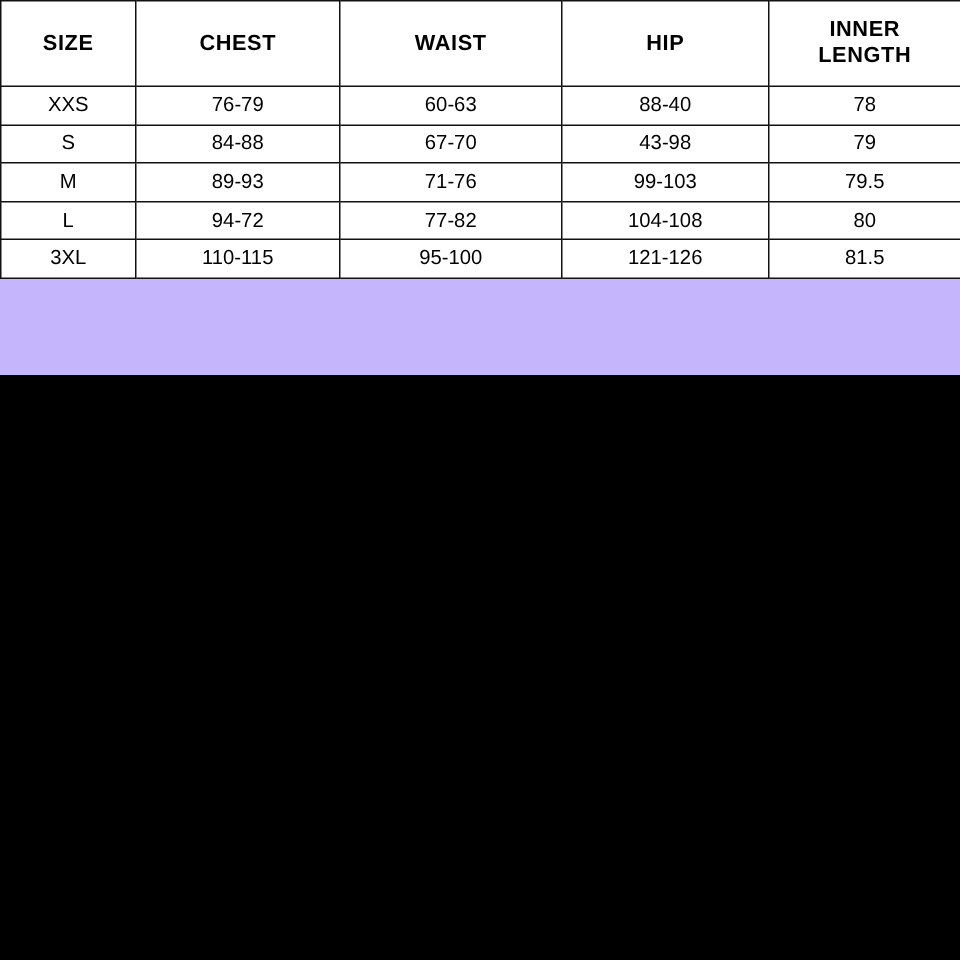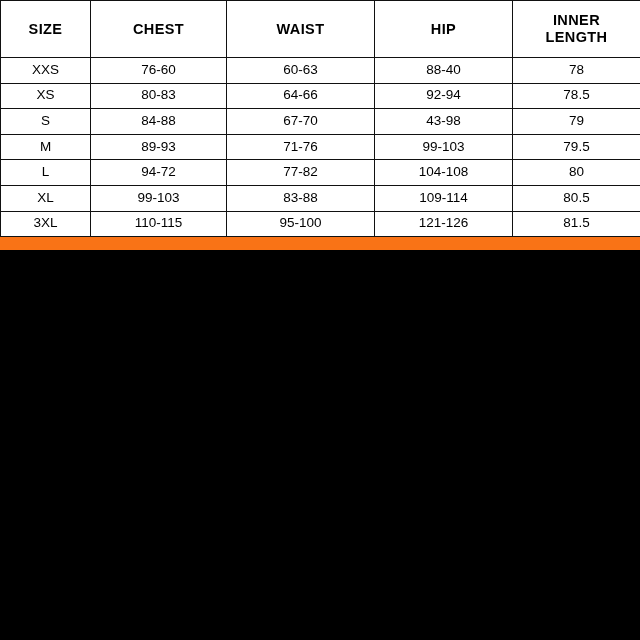--- a/index.html
+++ b/index.html
@@ -10,21 +10,21 @@
   body {
     width: 640px;
     height: 640px;
     overflow: hidden;
     font-family: "Liberation Sans", sans-serif;
   }
   #page {
     position: relative;
     width: 640px;
     height: 520px;
-    background: #f97316;
+    background: #c4b5fd;
   }
   #table-wrap {
     position: absolute;
     left: 0;
     top: 0;
     width: 640px;
     background: #ffffff;
   }
   table.size-chart {
     border-collapse: collapse;
@@ -93,31 +93,24 @@
           <th>HIP</th>
           <th>
             <span>INNER</span><br>
             <span>LENGTH</span>
           </th>
         </tr>
       </thead>
       <tbody>
         <tr>
           <td class="size-cell">XXS</td>
-          <td>76-60</td>
+          <td>76-79</td>
           <td>60-63</td>
           <td>88-40</td>
           <td>78</td>
-        </tr>
-        <tr>
-          <td class="size-cell">XS</td>
-          <td>80-83</td>
-          <td>64-66</td>
-          <td>92-94</td>
-          <td>78.5</td>
         </tr>
         <tr>
           <td class="size-cell">S</td>
           <td>84-88</td>
           <td>67-70</td>
           <td>43-98</td>
           <td>79</td>
         </tr>
         <tr>
           <td class="size-cell">M</td>
@@ -127,27 +120,20 @@
           <td>79.5</td>
         </tr>
         <tr>
           <td class="size-cell">L</td>
           <td>94-72</td>
           <td>77-82</td>
           <td>104-108</td>
           <td>80</td>
         </tr>
         <tr>
-          <td class="size-cell">XL</td>
-          <td>99-103</td>
-          <td>83-88</td>
-          <td>109-114</td>
-          <td>80.5</td>
-        </tr>
-        <tr>
           <td class="size-cell">3XL</td>
           <td>110-115</td>
           <td>95-100</td>
           <td>121-126</td>
           <td>81.5</td>
         </tr>
       </tbody>
     </table>
   </div>
 

